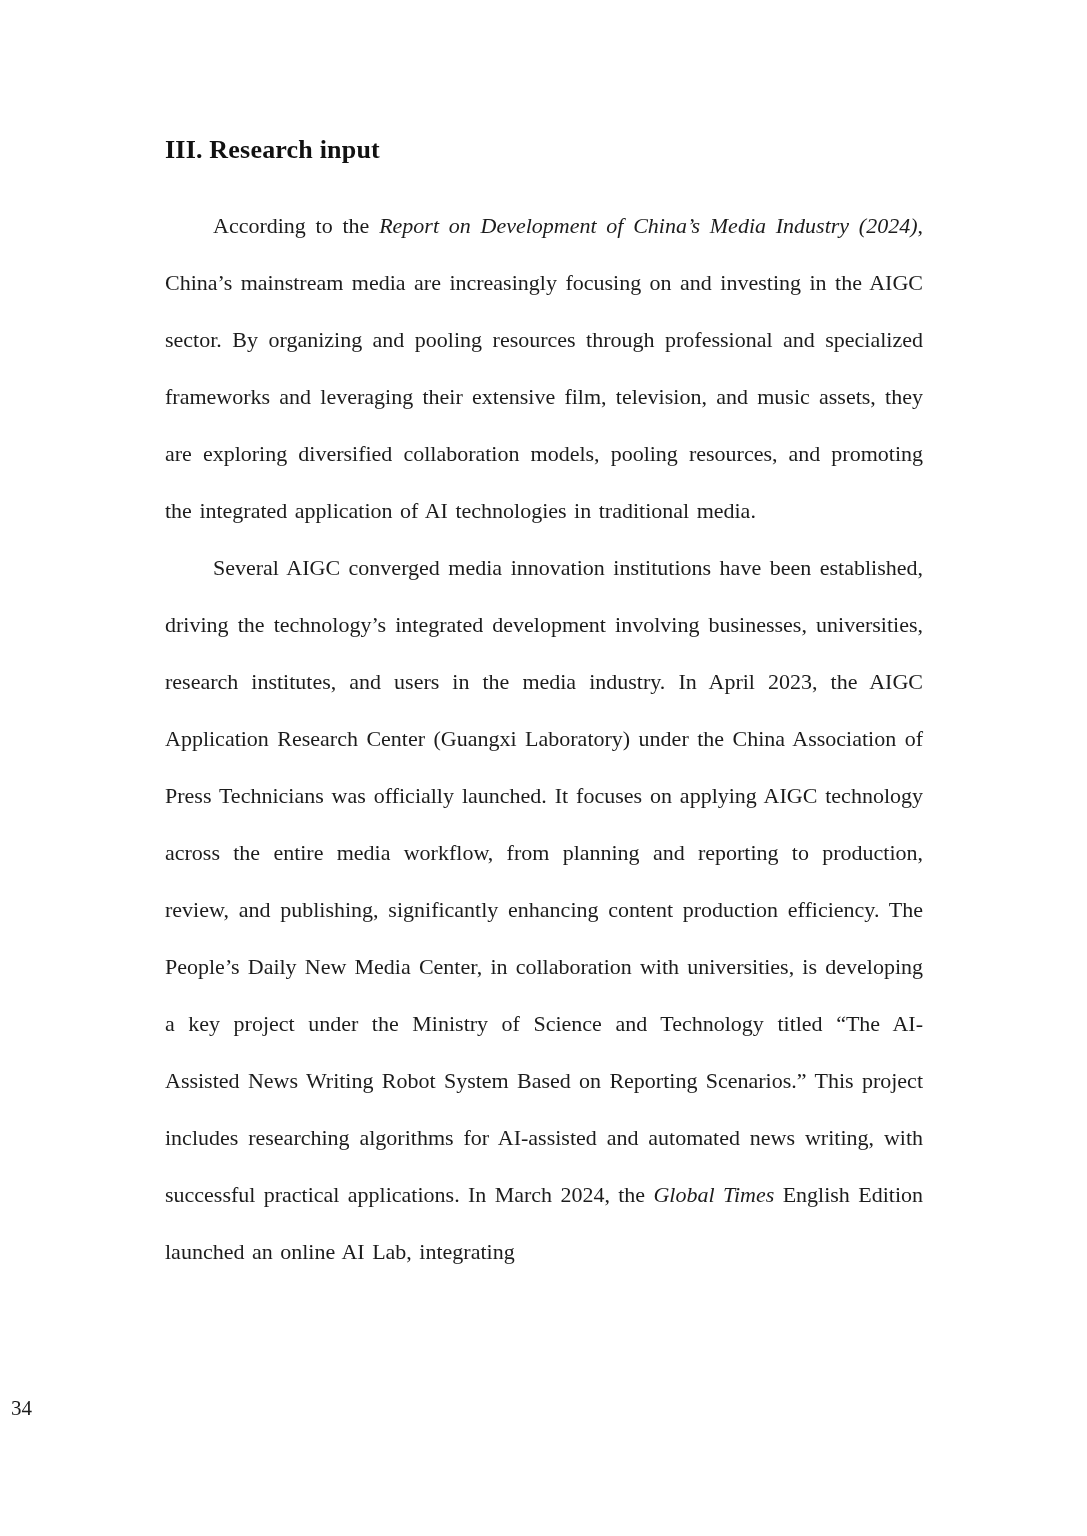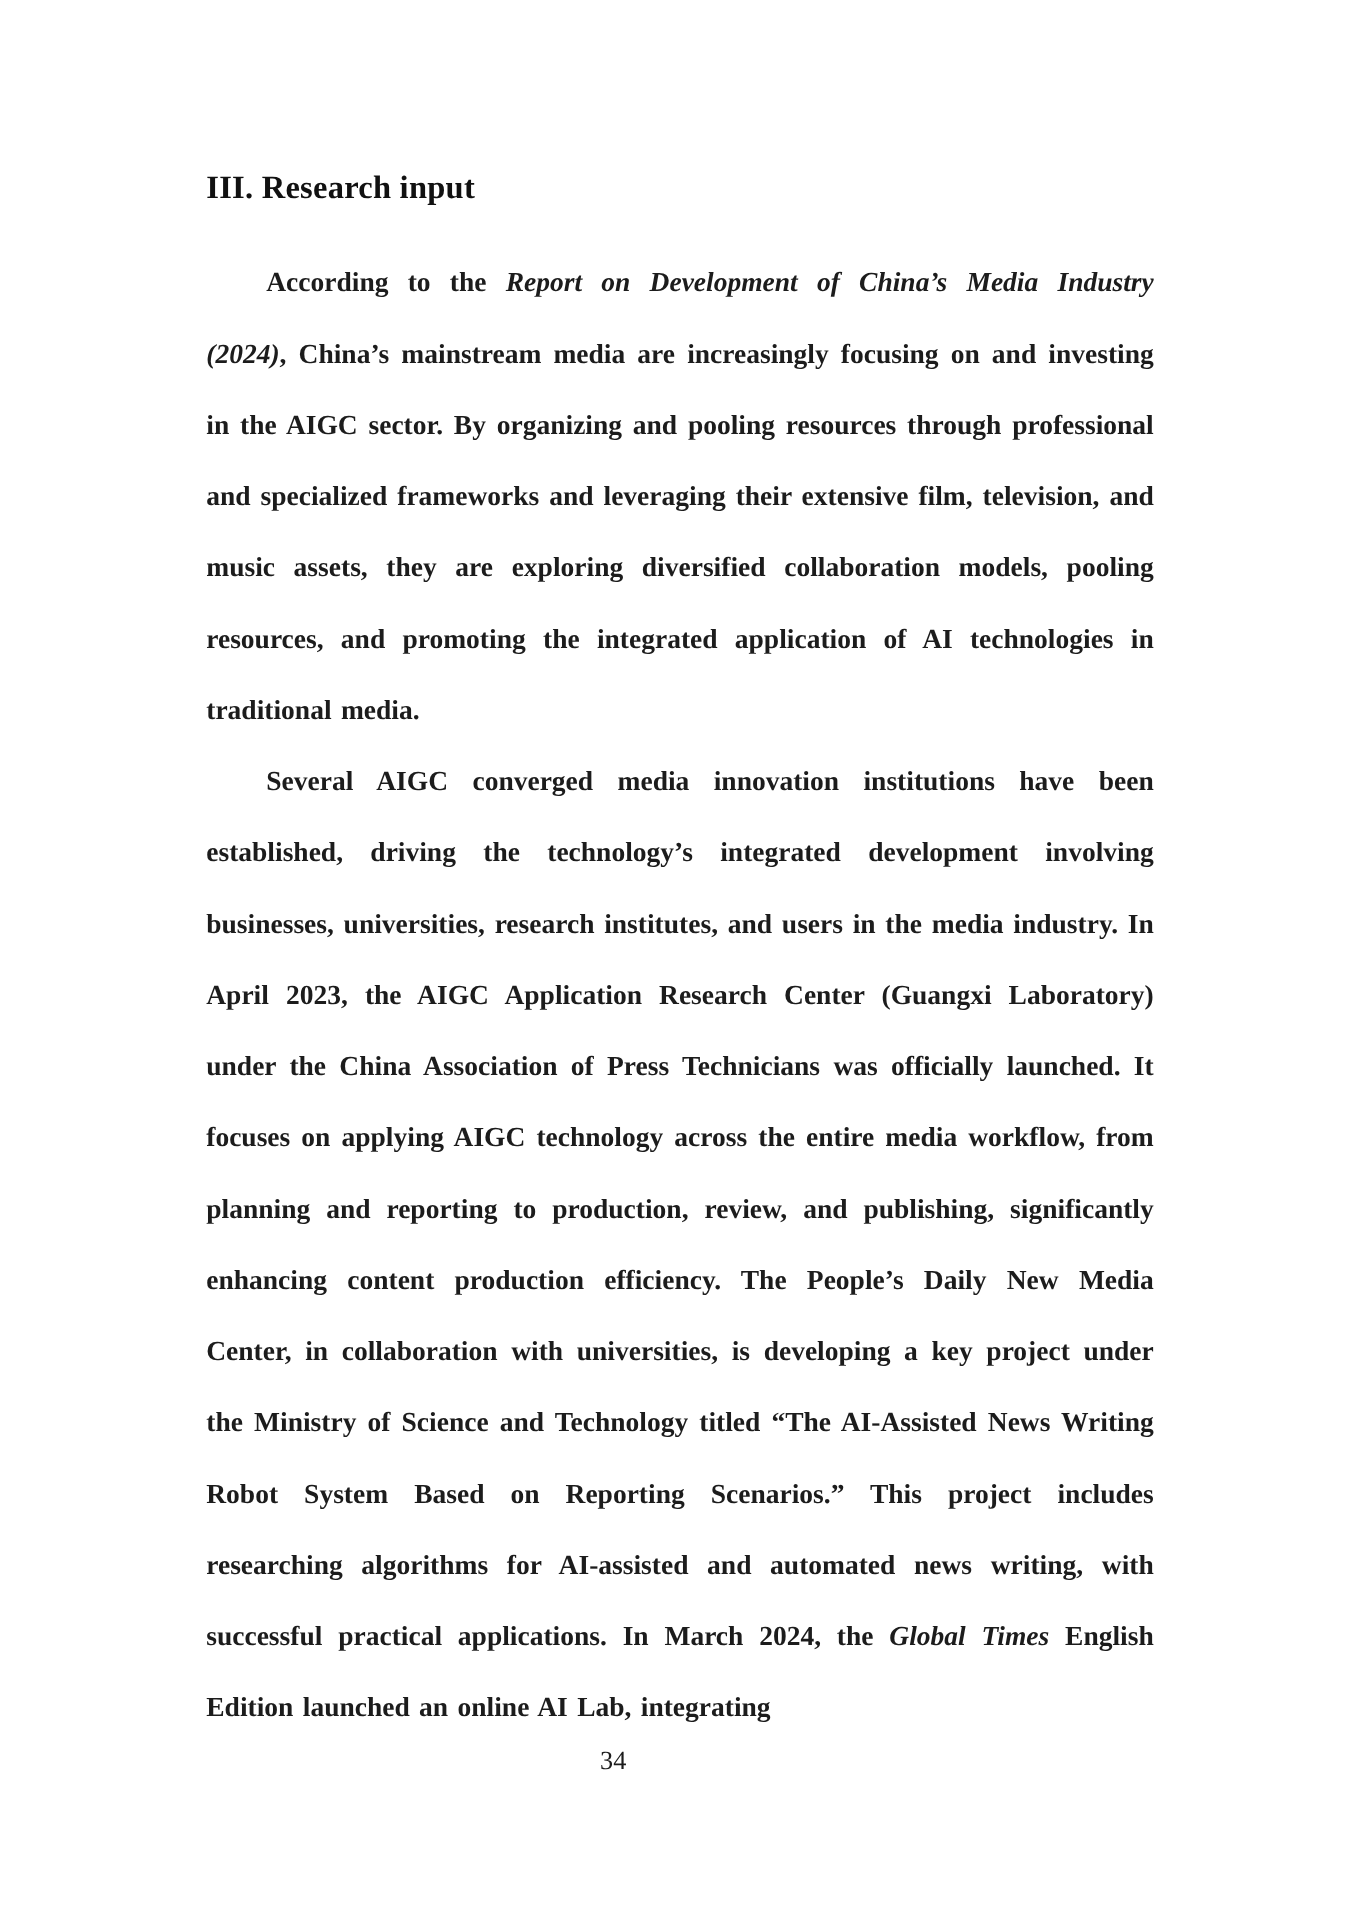--- a/index.html
+++ b/index.html
@@ -26,40 +26,38 @@
     font-weight: bold;
     line-height: 1.2;
     color: #111111;
     letter-spacing: 0.2px;
   }
   .body-text {
     position: absolute;
     left: 165px;
     top: 197px;
     width: 758px;
-    font-weight: bold;
   }
   .body-text p {
     margin: 0;
     font-size: 22px;
     line-height: 57px;
     text-align: justify;
     text-indent: 48px;
     color: #1c1c1c;
     word-spacing: 2px;
   }
   .italic {
     font-style: italic;
   }
   .page-number {
     position: absolute;
-    left: 0;
+    left: 11px;
     top: 1396px;
     width: 100%;
-    text-align: center;
     font-size: 21px;
     color: #1c1c1c;
   }
 </style>
 </head>
 <body>
 
 <div class="page">
 
   <h1 class="section-heading">III. Research input</h1>

